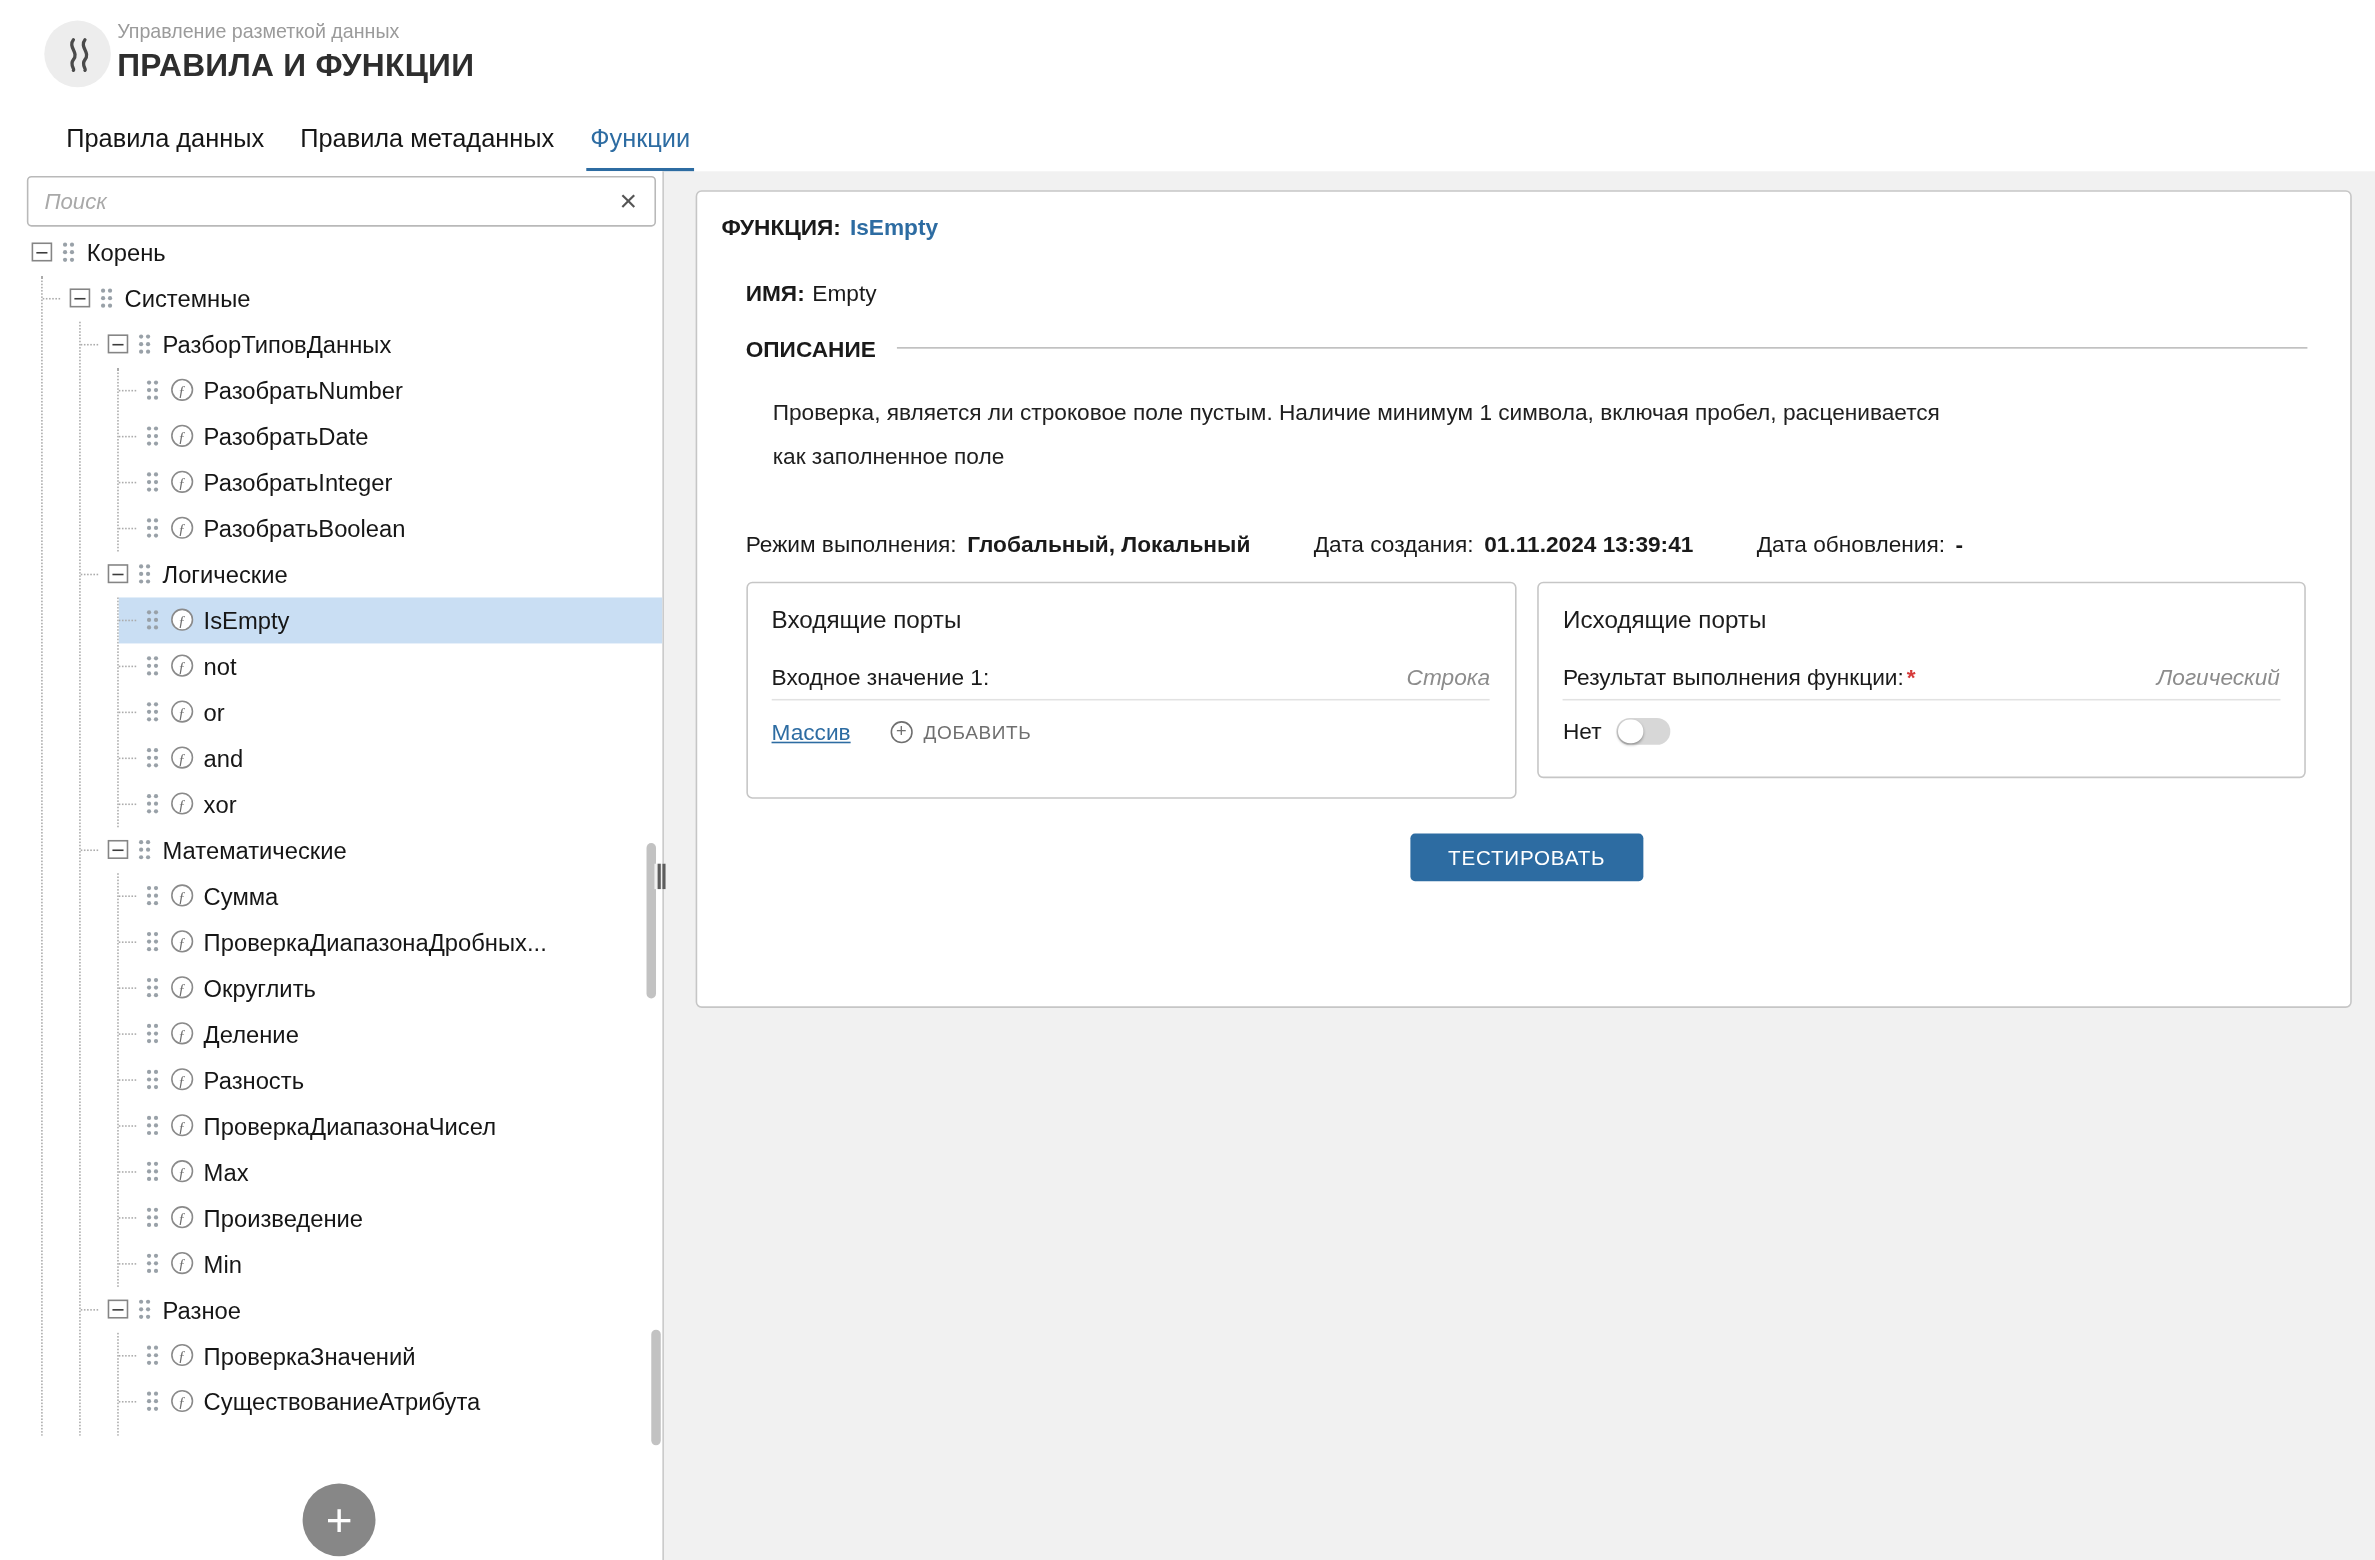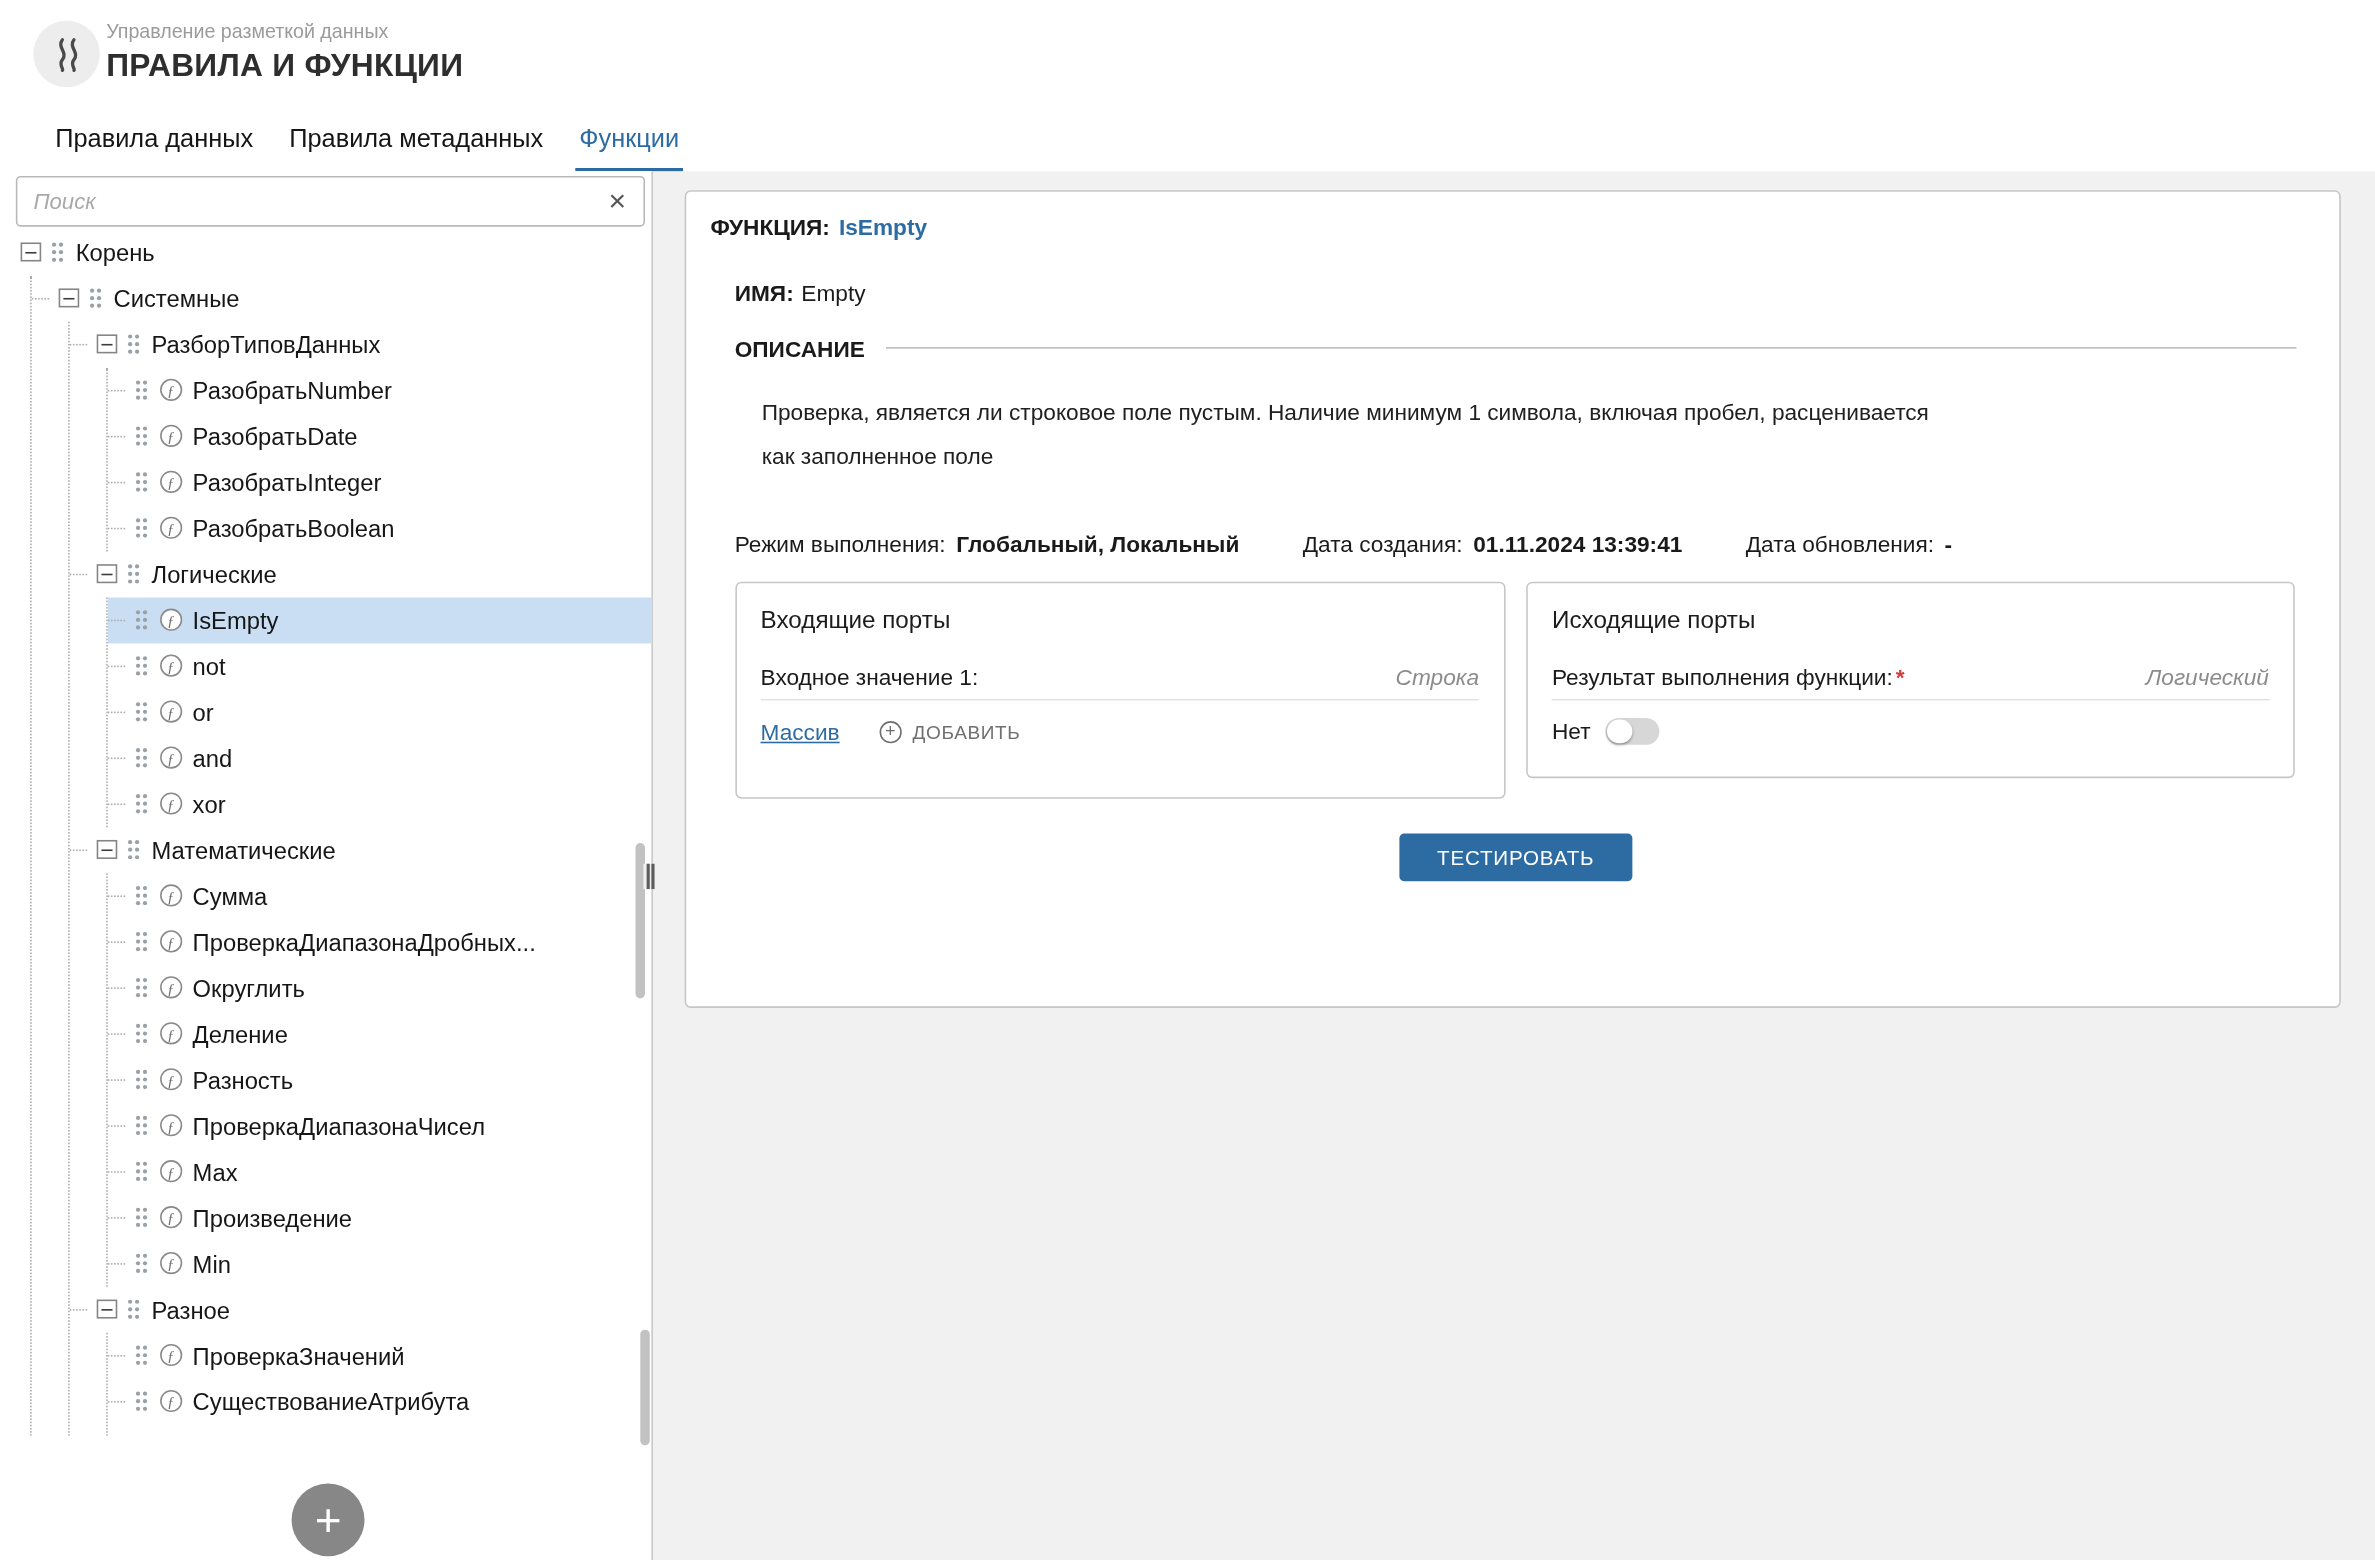--- a/index.html
+++ b/index.html
@@ -1,18 +1,18 @@
 <!DOCTYPE html>
 <html><head>
 <meta charset="utf-8">
 <style>
   * { margin:0; padding:0; box-sizing:border-box; }
   html,body { background:#fff; }
   body { font-family:"Liberation Sans", sans-serif; color:#1a1a1a; overflow:hidden; }
-  .stage { width:2375px; height:1560px; overflow:hidden; position:relative; background:#fff; }
+  .stage { width:2375px; height:1560px; overflow:hidden; position:relative; background:#fff;padding-left:11px; }
   .viewport { width:1499px; height:985px; transform:scale(1.58482); transform-origin:0 0; position:relative; background:#fff; }
 
   
   .app-header { height:108px; position:relative; background:#fff; }
   .logo { position:absolute; left:21px; top:13.4px; width:42px; height:42px; border-radius:50%;
           background:#ededed; display:flex; align-items:center; justify-content:center; }
   .titles { position:absolute; left:67px; top:13.4px; }
   .subtitle { font-size:12.4px; color:#9b9b9b; }
   .title { font-size:20px; font-weight:700; color:#2e2e2e; margin-top:2.9px; letter-spacing:0.2px; }
   .tabs { position:absolute; left:32px; bottom:0; display:flex; gap:17px; }

